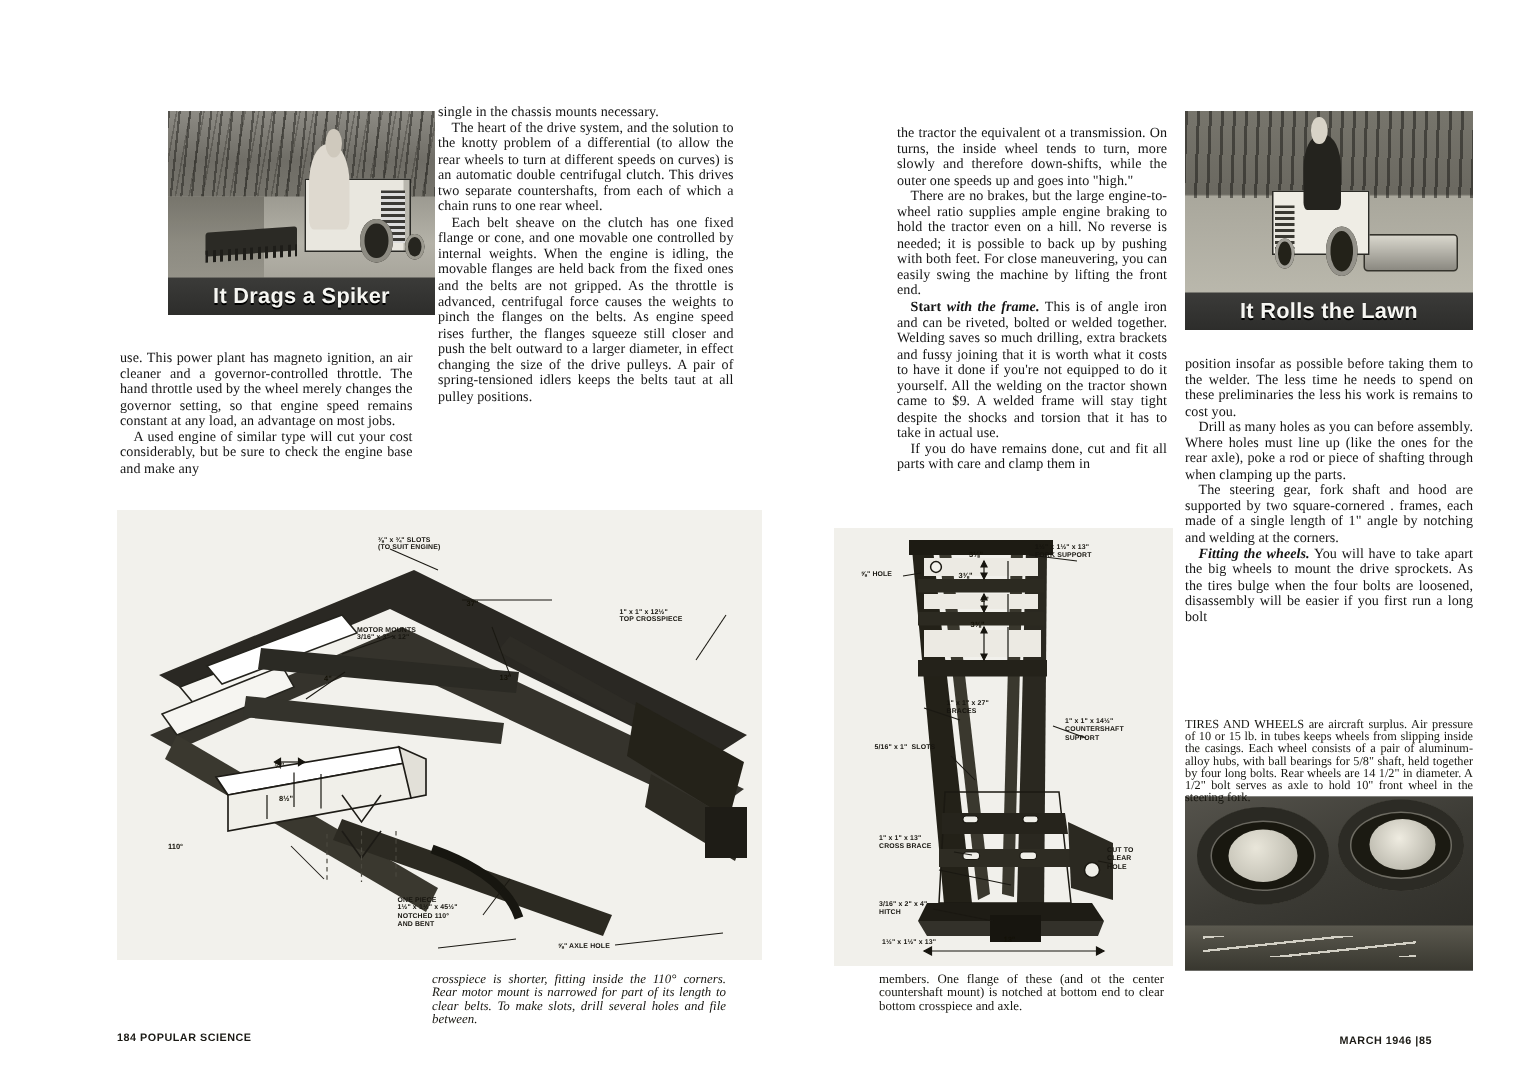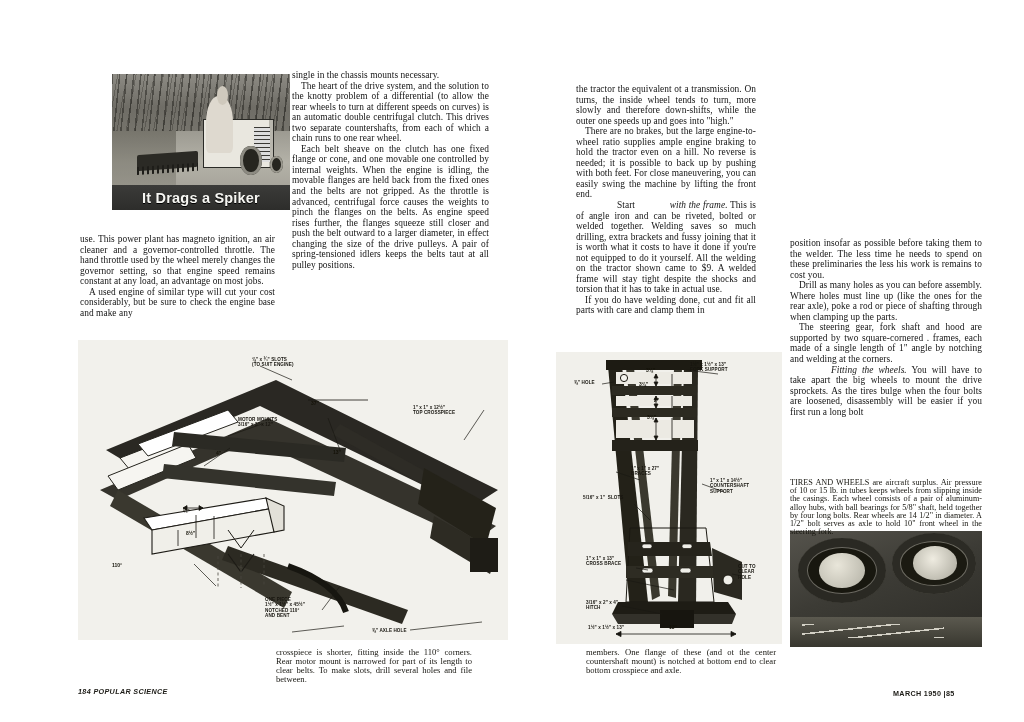--- a/index.html
+++ b/index.html
@@ -21,21 +21,21 @@
     font-family: "Liberation Serif", serif;
     font-size: 9.4px;
     line-height: 10.55px;
     text-align: justify;
     color: #141414;
     letter-spacing: 0.05px;
   }
   .col p { margin: 0; text-indent: 9px; }
   .col p.noind { text-indent: 0; }
   .col p + p { margin-top: 0; }
-  .runin { font-weight: normal; margin-left: 32px; }
+  .runin { font-weight: bold; }
 
   
   .photo {
     position: absolute;
     overflow: hidden;
     background: #6d6a63;
   }
   .photo .scene { position: absolute; inset: 0; }
   .cap-bar {
     position: absolute;
@@ -182,39 +182,53 @@
       <div class="p1-tractor"></div>
       <div class="p1-grille"></div>
       <div class="p1-person"></div>
       <div class="p1-head"></div>
       <div class="p1-wheelA"></div>
       <div class="p1-wheelB"></div>
     </div>
     <div class="cap-bar">It Drags a Spiker</div>
   </div>
 
+  <div class="photo" style="left:790px; top:74px; width:192px; height:146px;">
+    <div class="scene">
+      <div class="p2-bg"></div>
+      <div class="p2-trees"></div>
+      <div class="p2-roller"></div>
+      <div class="p2-tractor"></div>
+      <div class="p2-grille"></div>
+      <div class="p2-rider"></div>
+      <div class="p2-head"></div>
+      <div class="p2-wheel"></div>
+      <div class="p2-wheel2"></div>
+    </div>
+    <div class="cap-bar">It Rolls the Lawn</div>
+  </div>
 
   <div class="col" style="left:80px; top:234px; width:195px;">
     <p class="noind">use. This power plant has magneto ignition, an air cleaner and a governor-controlled throttle. The hand throttle used by the wheel merely changes the governor setting, so that engine speed remains constant at any load, an advantage on most jobs.</p>
     <p>A used engine of similar type will cut your cost considerably, but be sure to check the engine base and make any</p>
   </div>
 
   <div class="col" style="left:292px; top:70px; width:197px;">
     <p class="noind">single in the chassis mounts necessary.</p>
     <p>The heart of the drive system, and the solution to the knotty problem of a differential (to allow the rear wheels to turn at different speeds on curves) is an automatic double centrifugal clutch. This drives two separate countershafts, from each of which a chain runs to one rear wheel.</p>
     <p>Each belt sheave on the clutch has one fixed flange or cone, and one movable one controlled by internal weights. When the engine is idling, the movable flanges are held back from the fixed ones and the belts are not gripped. As the throttle is advanced, centrifugal force causes the weights to pinch the flanges on the belts. As engine speed rises further, the flanges squeeze still closer and push the belt outward to a larger diameter, in effect changing the size of the drive pulleys. A pair of spring-tensioned idlers keeps the belts taut at all pulley positions.</p>
   </div>
 
-  <div class="col" style="left:576px; top:84px; width:180px;">
+  <div class="col" style="left:598px; top:84px; width:180px;">
     <p class="noind">the tractor the equivalent ot a transmission. On turns, the inside wheel tends to turn, more slowly and therefore down-shifts, while the outer one speeds up and goes into "high."</p>
     <p>There are no brakes, but the large engine-to-wheel ratio supplies ample engine braking to hold the tractor even on a hill. No reverse is needed; it is possible to back up by pushing with both feet. For close maneuvering, you can easily swing the machine by lifting the front end.</p>
     <p>
       <span class="runin">Start</span><span> </span><span class="runin" style="font-style:italic">with the frame.</span><span> This is of angle iron and can be riveted, bolted or welded together. Welding saves so much drilling, extra brackets and fussy joining that it is worth what it costs to have it done if you're not equipped to do it yourself. All the welding on the tractor shown came to $9. A welded frame will stay tight despite the shocks and torsion that it has to take in actual use.</span>
     </p>
-    <p>If you do have welding done, cut and fit all parts with care and clamp them in</p>
+    <p>If you do have remains done, cut and fit all parts with care and clamp them in</p>
   </div>
 
   <div class="cap" style="left:598px; top:338px; width:180px; font-size:8.8px;margin-top:40px;">
     <span>DIAGONAL BRACES are welded inside chassis</span>
   </div>
 
   <div class="col" style="left:790px; top:238px; width:192px;">
     <p class="noind">position insofar as possible before taking them to the welder. The less time he needs to spend on these preliminaries the less his work is remains to cost you.</p>
     <p>Drill as many holes as you can before assembly. Where holes must line up (like the ones for the rear axle), poke a rod or piece of shafting through when clamping up the parts.</p>
     <p>The steering gear, fork shaft and hood are supported by two square-cornered . frames, each made of a single length of 1" angle by notching and welding at the corners.</p>
@@ -414,24 +428,24 @@
 HOLE</div>
 
     <div class="dnum" style="left:90px; top:15px;">3⅛"</div>
     <div class="dnum" style="left:83px; top:29px;">3⅜"</div>
     <div class="dnum" style="left:98px; top:45px;">2"</div>
     <div class="dnum" style="left:91px; top:62px;">3⅜"</div>
     <div class="dnum" style="left:113px; top:272px;">13"</div>
   </div>
 
 
-  <div class="cap" style="left:276px; top:648px; width:196px;">
+  <div class="cap" style="left:288px; top:648px; width:196px;font-style:italic;">
     <span>crosspiece is shorter, fitting inside the 110° corners. Rear motor mount is narrowed for part of its length to clear belts. To make slots, drill several holes and file between.</span>
   </div>
 
   <div class="cap" style="left:586px; top:648px; width:190px;">
     <span>members. One flange of these (and ot the center countershaft mount) is notched at bottom end to clear bottom crosspiece and axle.</span>
   </div>
 
-  <div class="folio" style="left:78px; top:687px;font-style:italic;">184  POPULAR SCIENCE</div>
-  <div class="folio" style="left:893px; top:689px;">MARCH 1950  |85</div>
+  <div class="folio" style="left:78px; top:687px;">184  POPULAR SCIENCE</div>
+  <div class="folio" style="left:893px; top:689px;">MARCH 1946  |85</div>
 
 </div>
 
 </body></html>

